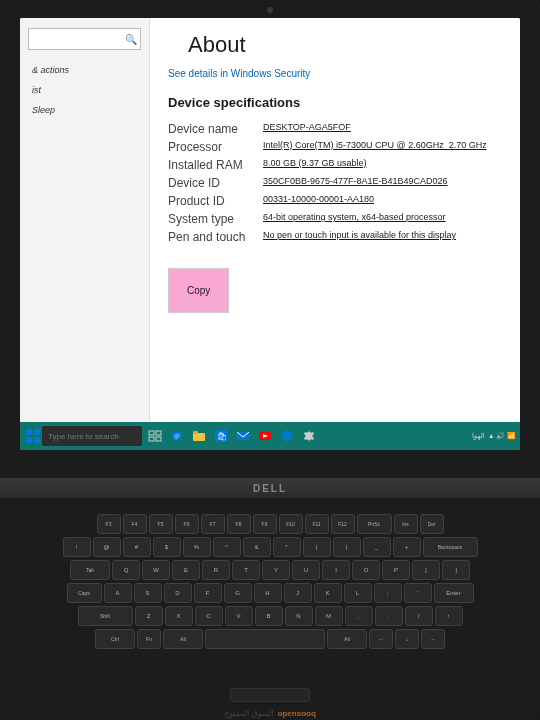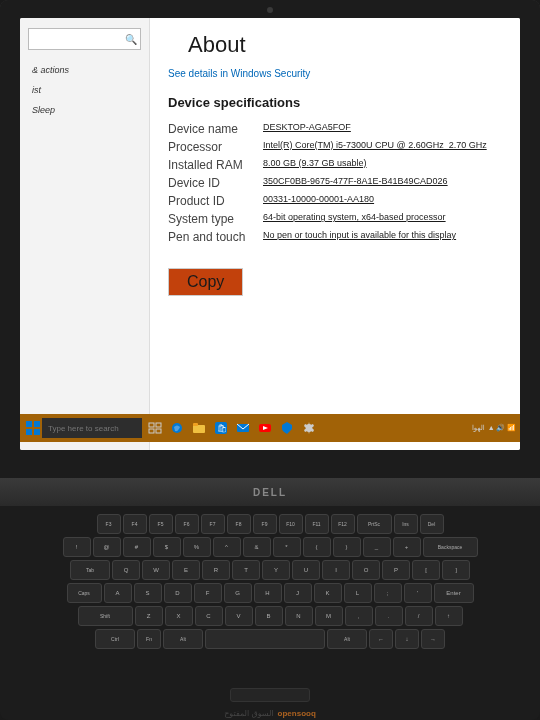--- a/index.html
+++ b/index.html
@@ -150,38 +150,38 @@
 
     .spec-value {
       font-size: 9px;
       color: #1a1a1a;
       flex: 1;
       text-decoration: underline;
     }
 
     .btn {
       display: inline-block;
-      padding: 4px 18px;
+      padding: 16px 18px;
       border: 1px solid #ccc;
-      background: #c2410c;
-      font-size: 16px;
+      background: #f9a8d4;
+      font-size: 10px;
       color: #1a1a1a;
       cursor: pointer;
       margin-top: 10px;
       margin-right: 8px;
     }
 
     
     .taskbar {
       position: absolute;
-      bottom: 38px;
+      bottom: 30px;
       left: 20px;
       right: 20px;
       height: 28px;
-      background: #a16207;
+      background: #0f766e;
       display: flex;
       align-items: center;
       padding: 0 4px;
     }
 
     .taskbar-search {
       background: #2d2d2d;
       border: none;
       color: #aaa;
       font-size: 8px;
@@ -219,21 +219,21 @@
       font-size: 7px;
       color: #ccc;
     }
 
     
     .laptop-bottom {
       position: absolute;
       top: 478px;
       left: 0;
       width: 540px;
-      height: 28px;
+      height: 20px;
       background: linear-gradient(to bottom, #3a3a3a, #2a2a2a);
       display: flex;
       align-items: center;
       justify-content: center;
     }
 
     .dell-logo {
       color: #888;
       font-size: 10px;
       font-weight: bold;

